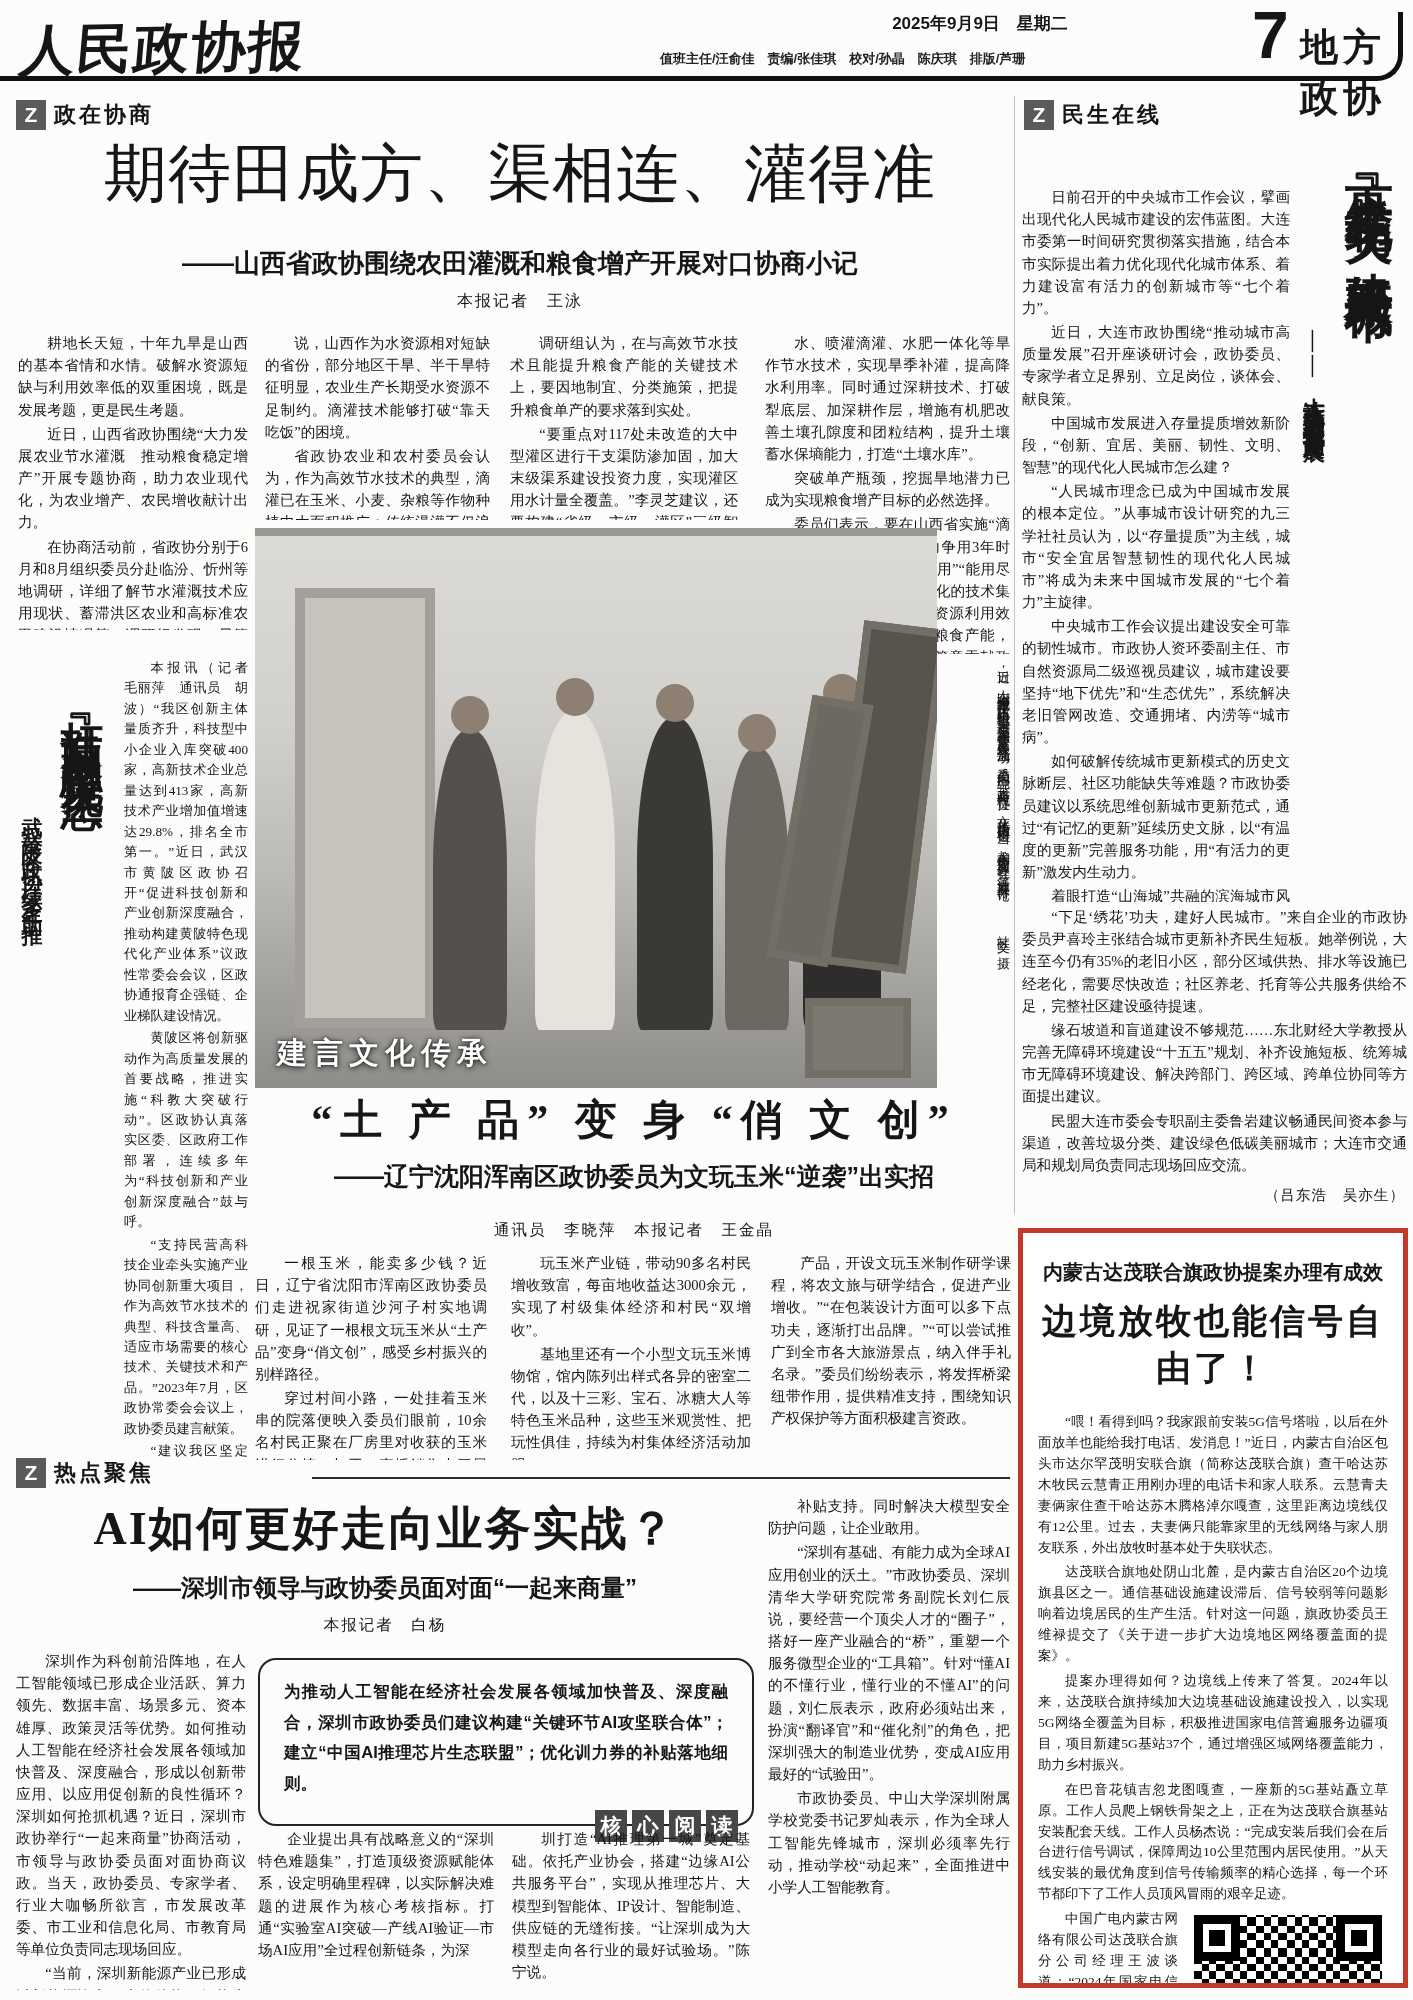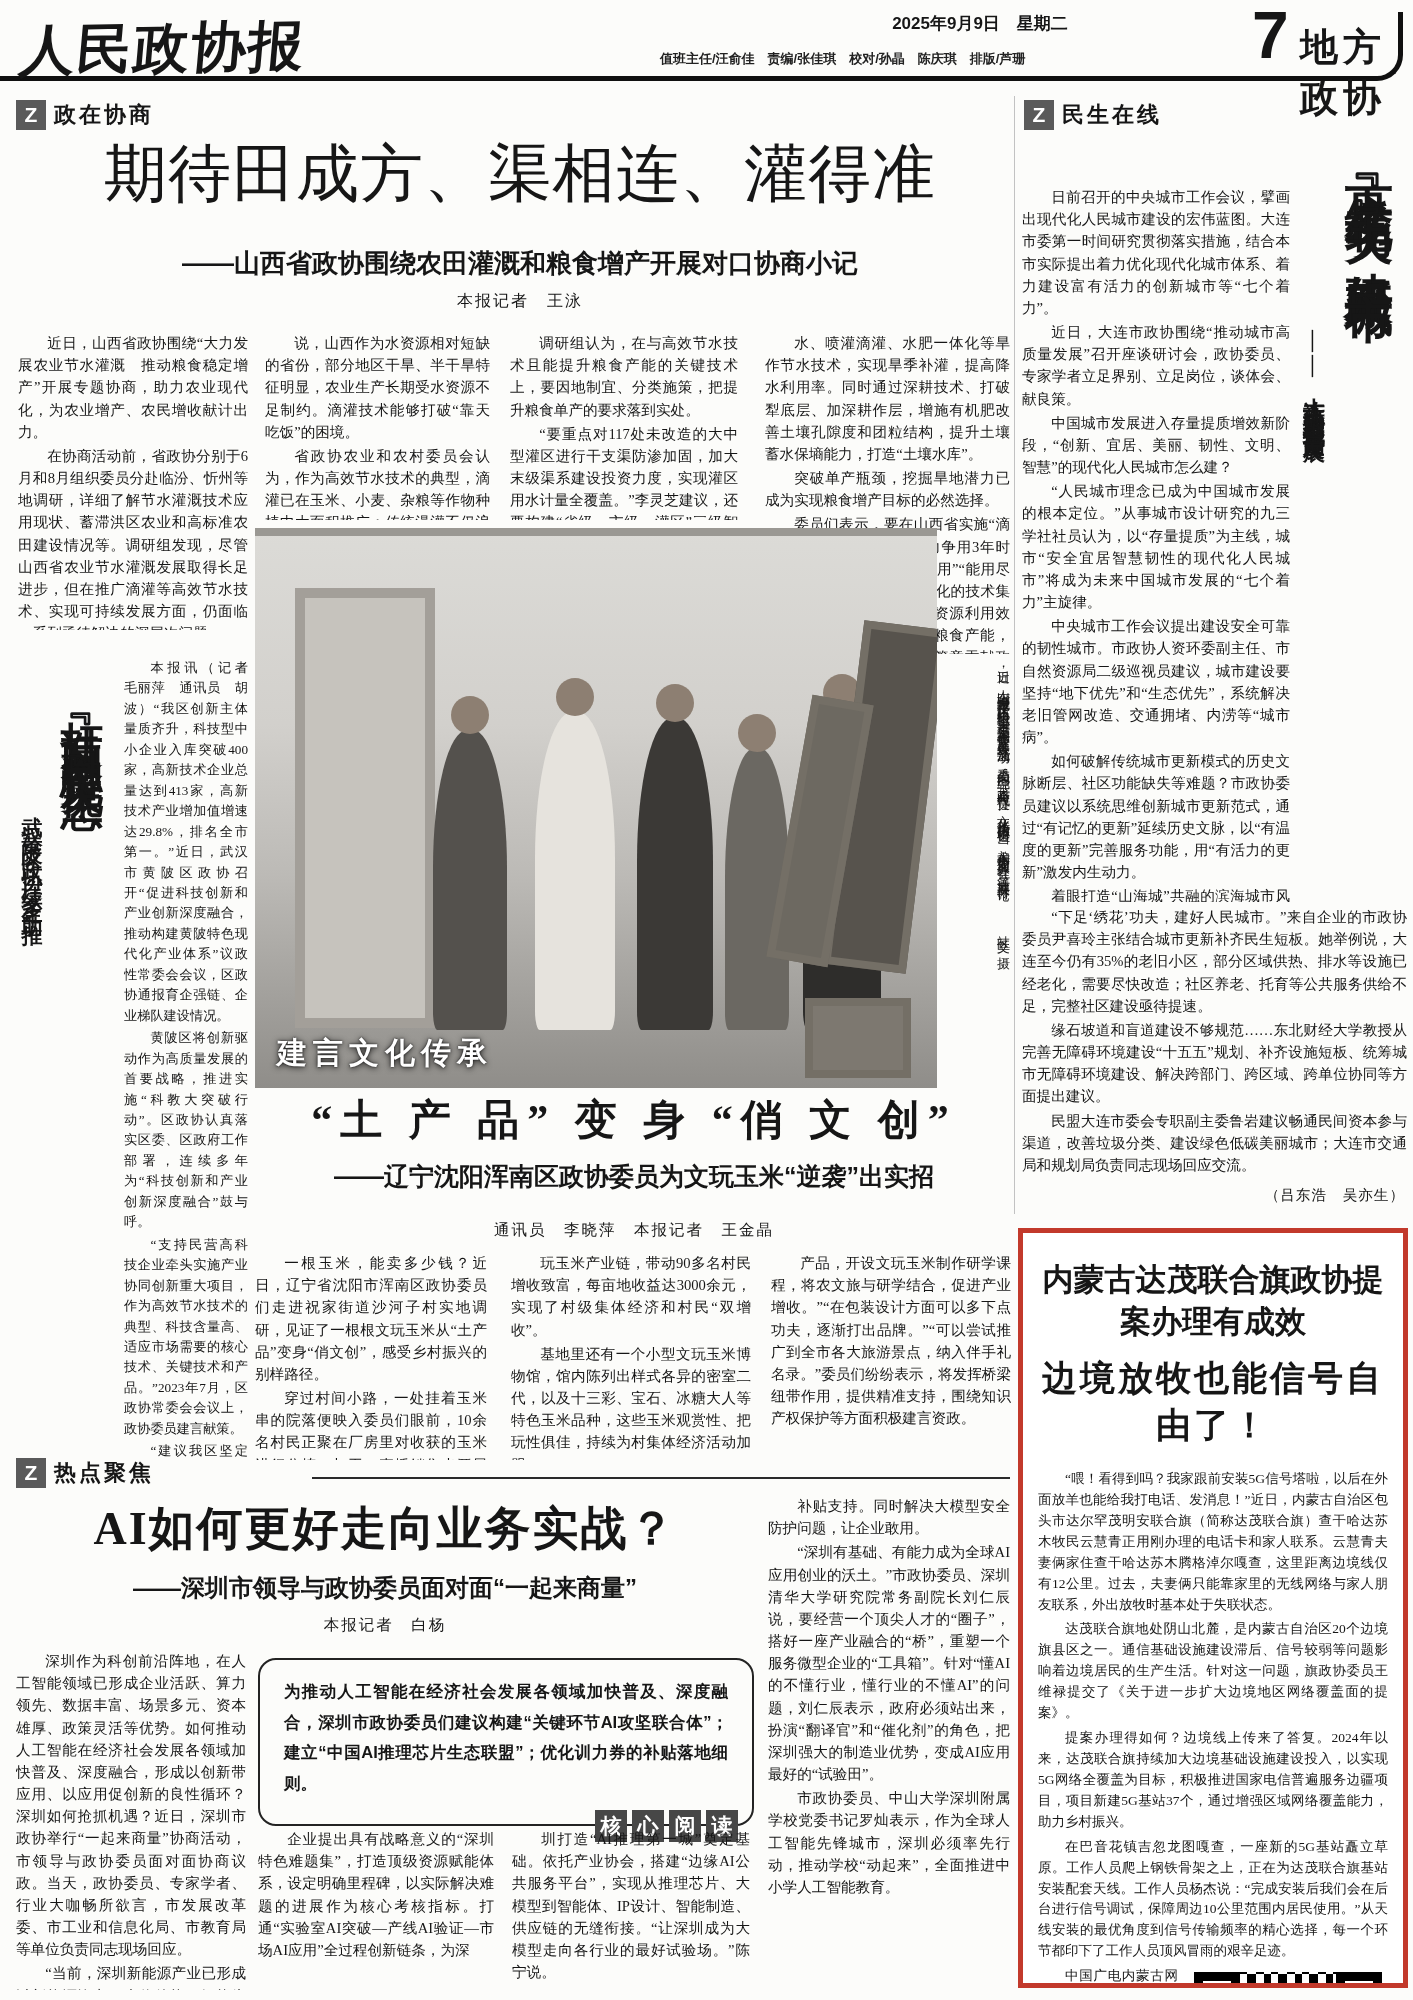--- a/index.html
+++ b/index.html
@@ -54,21 +54,21 @@
   .corebox{left:258px;top:1658px;width:444px;height:138px;border:2px solid #232323;border-radius:18px;padding:16px 24px 10px 24px;font-weight:bold;font-size:16.5px;line-height:1.85;text-align:justify;overflow:visible;}
   .corelabel{position:absolute;right:14px;bottom:-18px;display:flex;gap:5px;}
   .corelabel span{width:32px;height:32px;background:#474747;color:#fff;font-size:21px;font-weight:bold;display:flex;align-items:center;justify-content:center;}
   
   .vline{left:1014px;top:96px;width:1px;height:1118px;background:#c2c2c2;}
   .dl-head{right:12px;top:150px;height:780px;font-size:48px;font-weight:900;letter-spacing:4px;}
   .dl-sub{right:84px;top:330px;height:500px;font-size:22px;font-weight:bold;letter-spacing:3px;}
   .attr{text-align:right;font-size:14.6px;letter-spacing:1px;}
   
   .redbox{left:1018px;top:1228px;width:390px;height:760px;border:5px solid #c2392b;background:#fff;padding:10px 15px;box-sizing:border-box;overflow:hidden;}
-  .rb-kick{text-align:center;font-size:31px;font-weight:900;margin-top:16px;}
+  .rb-kick{text-align:center;font-size:20px;font-weight:900;margin-top:16px;}
   .rb-head{text-align:center;font-size:35px;font-weight:900;letter-spacing:3px;margin:12px 0 20px 0;}
   .rb-body{font-size:13.5px;line-height:1.55;text-align:justify;}
   .rb-body .para{margin-bottom:4px;}
   .qrwrap{float:right;width:200px;margin:6px 0 4px 10px;}
   .qr{position:relative;width:188px;height:188px;margin:0 auto;background:
       repeating-linear-gradient(0deg,#000 0 8px,#fff 8px 15px,#000 15px 22px,#fff 22px 31px),
       repeating-linear-gradient(90deg,#000 0 8px,#fff 8px 15px,#000 15px 22px,#fff 22px 31px);
       background-blend-mode:difference;}
   .qr-eye{position:absolute;width:46px;height:46px;border:9px solid #000;background:#fff;box-sizing:border-box;}
   .qr-eye:after{content:"";position:absolute;left:6px;top:6px;width:16px;height:16px;background:#000;}
@@ -84,20 +84,21 @@
 <div class="abs hdr-sec sans">地方政协</div>
 
 <div class="badge sans" style="left:16px;top:100px;">
   <span class="z">Z</span>
   <span class="lbl">政在协商</span>
 </div>
 <div class="abs h-main sans">期待田成方、渠相连、灌得准</div>
 <div class="abs h-sub sans">——山西省政协围绕农田灌溉和粮食增产开展对口协商小记</div>
 <div class="abs h-by">本报记者　王泳</div>
 <div class="col" style="left:18px;top:332px;width:230px;height:298px;">
+    <p class="para">耕地长天短，十年九旱是山西的基本省情和水情。破解水资源短缺与利用效率低的双重困境，既是发展考题，更是民生考题。</p>
     <p class="para">近日，山西省政协围绕“大力发展农业节水灌溉　推动粮食稳定增产”开展专题协商，助力农业现代化，为农业增产、农民增收献计出力。</p>
     <p class="para">在协商活动前，省政协分别于6月和8月组织委员分赴临汾、忻州等地调研，详细了解节水灌溉技术应用现状、蓄滞洪区农业和高标准农田建设情况等。调研组发现，尽管山西省农业节水灌溉发展取得长足进步，但在推广滴灌等高效节水技术、实现可持续发展方面，仍面临一系列亟待解决的深层次问题。</p>
   </div>
 <div class="col" style="left:265px;top:332px;width:225px;height:188px;">
     <p class="para">说，山西作为水资源相对短缺的省份，部分地区干旱、半干旱特征明显，农业生产长期受水资源不足制约。滴灌技术能够打破“靠天吃饭”的困境。</p>
     <p class="para">省政协农业和农村委员会认为，作为高效节水技术的典型，滴灌已在玉米、小麦、杂粮等作物种植中大面积推广；传统漫灌不仅浪费水量，还会因渗漏、淋失造成水土环境问题，而滴灌水肥一体化技术可以有效破解以上难题。</p>
   </div>
 <div class="col" style="left:510px;top:332px;width:228px;height:188px;">
     <p class="para">调研组认为，在与高效节水技术且能提升粮食产能的关键技术上，要因地制宜、分类施策，把提升粮食单产的要求落到实处。</p>
     <p class="para">“要重点对117处未改造的大中型灌区进行干支渠防渗加固，加大末级渠系建设投资力度，实现灌区用水计量全覆盖。”李灵芝建议，还要构建“省级—市级—灌区”三级智慧管理平台，支持农户远程申请用水、查询水量，推动“云水利”服务模式普及。</p>

